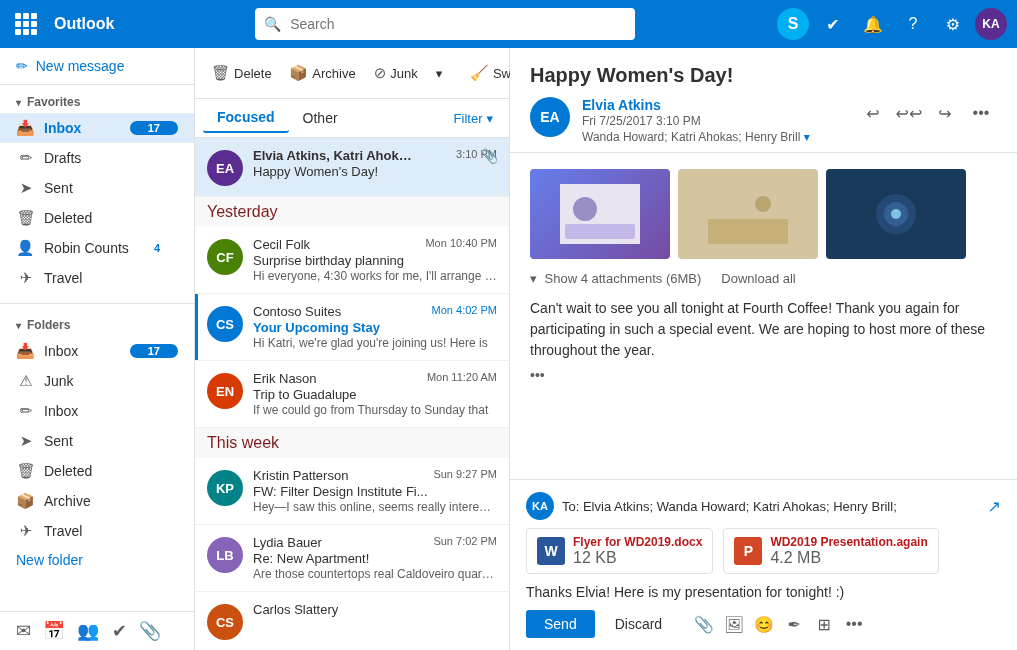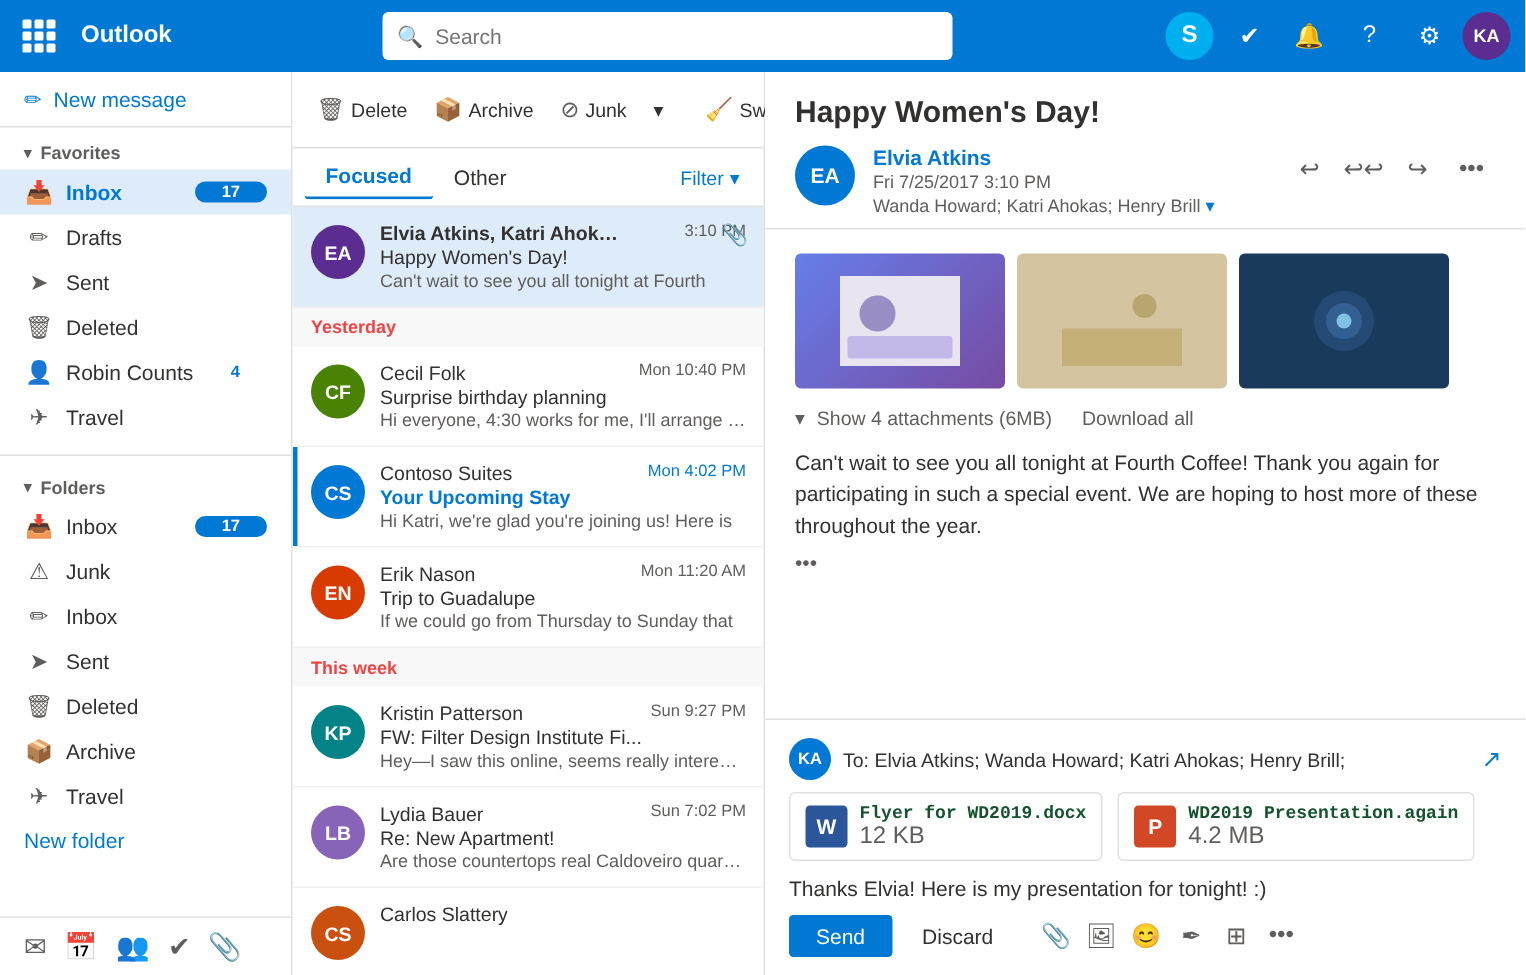--- a/index.html
+++ b/index.html
@@ -47,21 +47,21 @@
     .toolbar-btn { display: flex; align-items: center; gap: 4px; padding: 4px 8px; font-size: 13px; color: #323130; cursor: pointer; border-radius: 3px; }
     .toolbar-btn .t-icon { font-size: 15px; color: #605e5c; }
     .toolbar-sep { width: 1px; height: 20px; background: #e0e0e0; margin: 0 4px; }
 
     .tabs-bar { display: flex; align-items: center; padding: 4px 8px; border-bottom: 1px solid #e0e0e0; }
     .tab { padding: 6px 14px; font-size: 14px; cursor: pointer; border-radius: 3px; color: #323130; }
     .tab.active { color: #0078d4; font-weight: 600; border-bottom: 2px solid #0078d4; }
     .filter-btn { margin-left: auto; display: flex; align-items: center; gap: 4px; font-size: 13px; color: #0078d4; cursor: pointer; padding: 4px 8px; border-radius: 3px; }
 
     .email-list { flex: 1; overflow-y: auto; }
-    .date-group-header { padding: 6px 12px; font-size: 12px; color: #ef4444; font-weight: 700; background: #f8f8f8; }
+    .date-group-header { padding: 6px 12px; font-size: 16px; color: #7f1d1d; font-weight: 400; background: #f8f8f8; }
     .email-item { display: flex; padding: 10px 12px; border-bottom: 1px solid #f0f0f0; cursor: pointer; position: relative; }
     .email-item.selected { background: #deecf9; }
     .email-item.unread .email-sender { font-weight: 700; }
     .email-avatar { width: 36px; height: 36px; border-radius: 50%; display: flex; align-items: center; justify-content: center; font-size: 13px; font-weight: 600; color: #fff; flex-shrink: 0; margin-right: 10px; margin-top: 2px; }
     .email-content { flex: 1; min-width: 0; }
     .email-header { display: flex; justify-content: space-between; align-items: flex-start; gap: 11px; }
     .email-sender { font-size: 13px; color: #323130; overflow: hidden; text-overflow: ellipsis; white-space: nowrap; max-width: 160px; }
     .email-time { font-size: 11px; color: #605e5c; flex-shrink: 0; margin-left: 4px; }
     .email-subject { font-size: 13px; color: #323130; overflow: hidden; text-overflow: ellipsis; white-space: nowrap; margin-top: 1px; }
     .email-subject.highlight { color: #0078d4; font-weight: 600; }
@@ -98,21 +98,21 @@
     .reply-to { font-size: 13px; color: #323130; margin-bottom: 8px; display: flex; align-items: center; gap: 8px; }
     .reply-to-avatar { width: 28px; height: 28px; border-radius: 50%; background: #0078d4; display: flex; align-items: center; justify-content: center; color: #fff; font-size: 11px; font-weight: 700; flex-shrink: 0; }
     .reply-to-text { font-size: 13px; color: #323130; flex: 1; }
     .reply-expand { color: #0078d4; cursor: pointer; font-size: 16px; }
     .reply-attachments { display: flex; gap: 10px; margin-bottom: 10px; }
     .attach-file { display: flex; align-items: center; gap: 8px; border: 1px solid #e0e0e0; border-radius: 4px; padding: 6px 10px; font-size: 12px; }
     .attach-file-icon { width: 28px; height: 28px; border-radius: 3px; display: flex; align-items: center; justify-content: center; font-size: 14px; font-weight: 700; color: #fff; }
     .docx-icon { background: #2b579a; }
     .pptx-icon { background: #d24726; }
     .attach-file-info { display: flex; flex-direction: column; }
-    .attach-file-name { font-size: 12px; font-weight: 600; color: #14532d; font-family: Liberation Mono, monospace; }
+    .attach-file-name { font-size: 12px; font-weight: 600; color: #b91c1c; }
     .attach-file-size { font-size: 16px; color: #605e5c; }
     .reply-message { font-size: 14px; color: #323130; margin-bottom: 10px; }
     .reply-actions { display: flex; align-items: center; gap: 8px; }
     .send-btn { background: #0078d4; color: #fff; border: none; border-radius: 3px; padding: 6px 18px; font-size: 14px; cursor: pointer; font-weight: 500; }
     .discard-btn { background: transparent; border: none; color: #323130; font-size: 14px; cursor: pointer; padding: 6px 12px; border-radius: 3px; }
     .reply-toolbar { display: flex; align-items: center; gap: 2px; margin-left: 8px; }
     .reply-tool { width: 28px; height: 28px; display: flex; align-items: center; justify-content: center; font-size: 16px; color: #605e5c; cursor: pointer; border-radius: 3px; }
 
     
     ::-webkit-scrollbar { width: 6px; }
@@ -298,21 +298,20 @@
     <div class="email-list">
 
       <div class="email-item selected unread" style="position:relative;">
         <div class="email-avatar" style="background:#5c2d91;">EA</div>
         <div class="email-content">
           <div class="email-header">
             <span class="email-sender">Elvia Atkins, Katri Ahokas</span>
             <span class="email-time">3:10 PM</span>
           </div>
           <div class="email-subject">Happy Women's Day!</div>
-          <div class="email-preview">Can't wait to see you all tonight at Fourth</div>
         </div>
         <span class="attach-icon">📎</span>
       </div>
 
       <div class="date-group-header">Yesterday</div>
 
       <div class="email-item">
         <div class="email-avatar" style="background:#498205;">CF</div>
         <div class="email-content">
           <div class="email-header">

